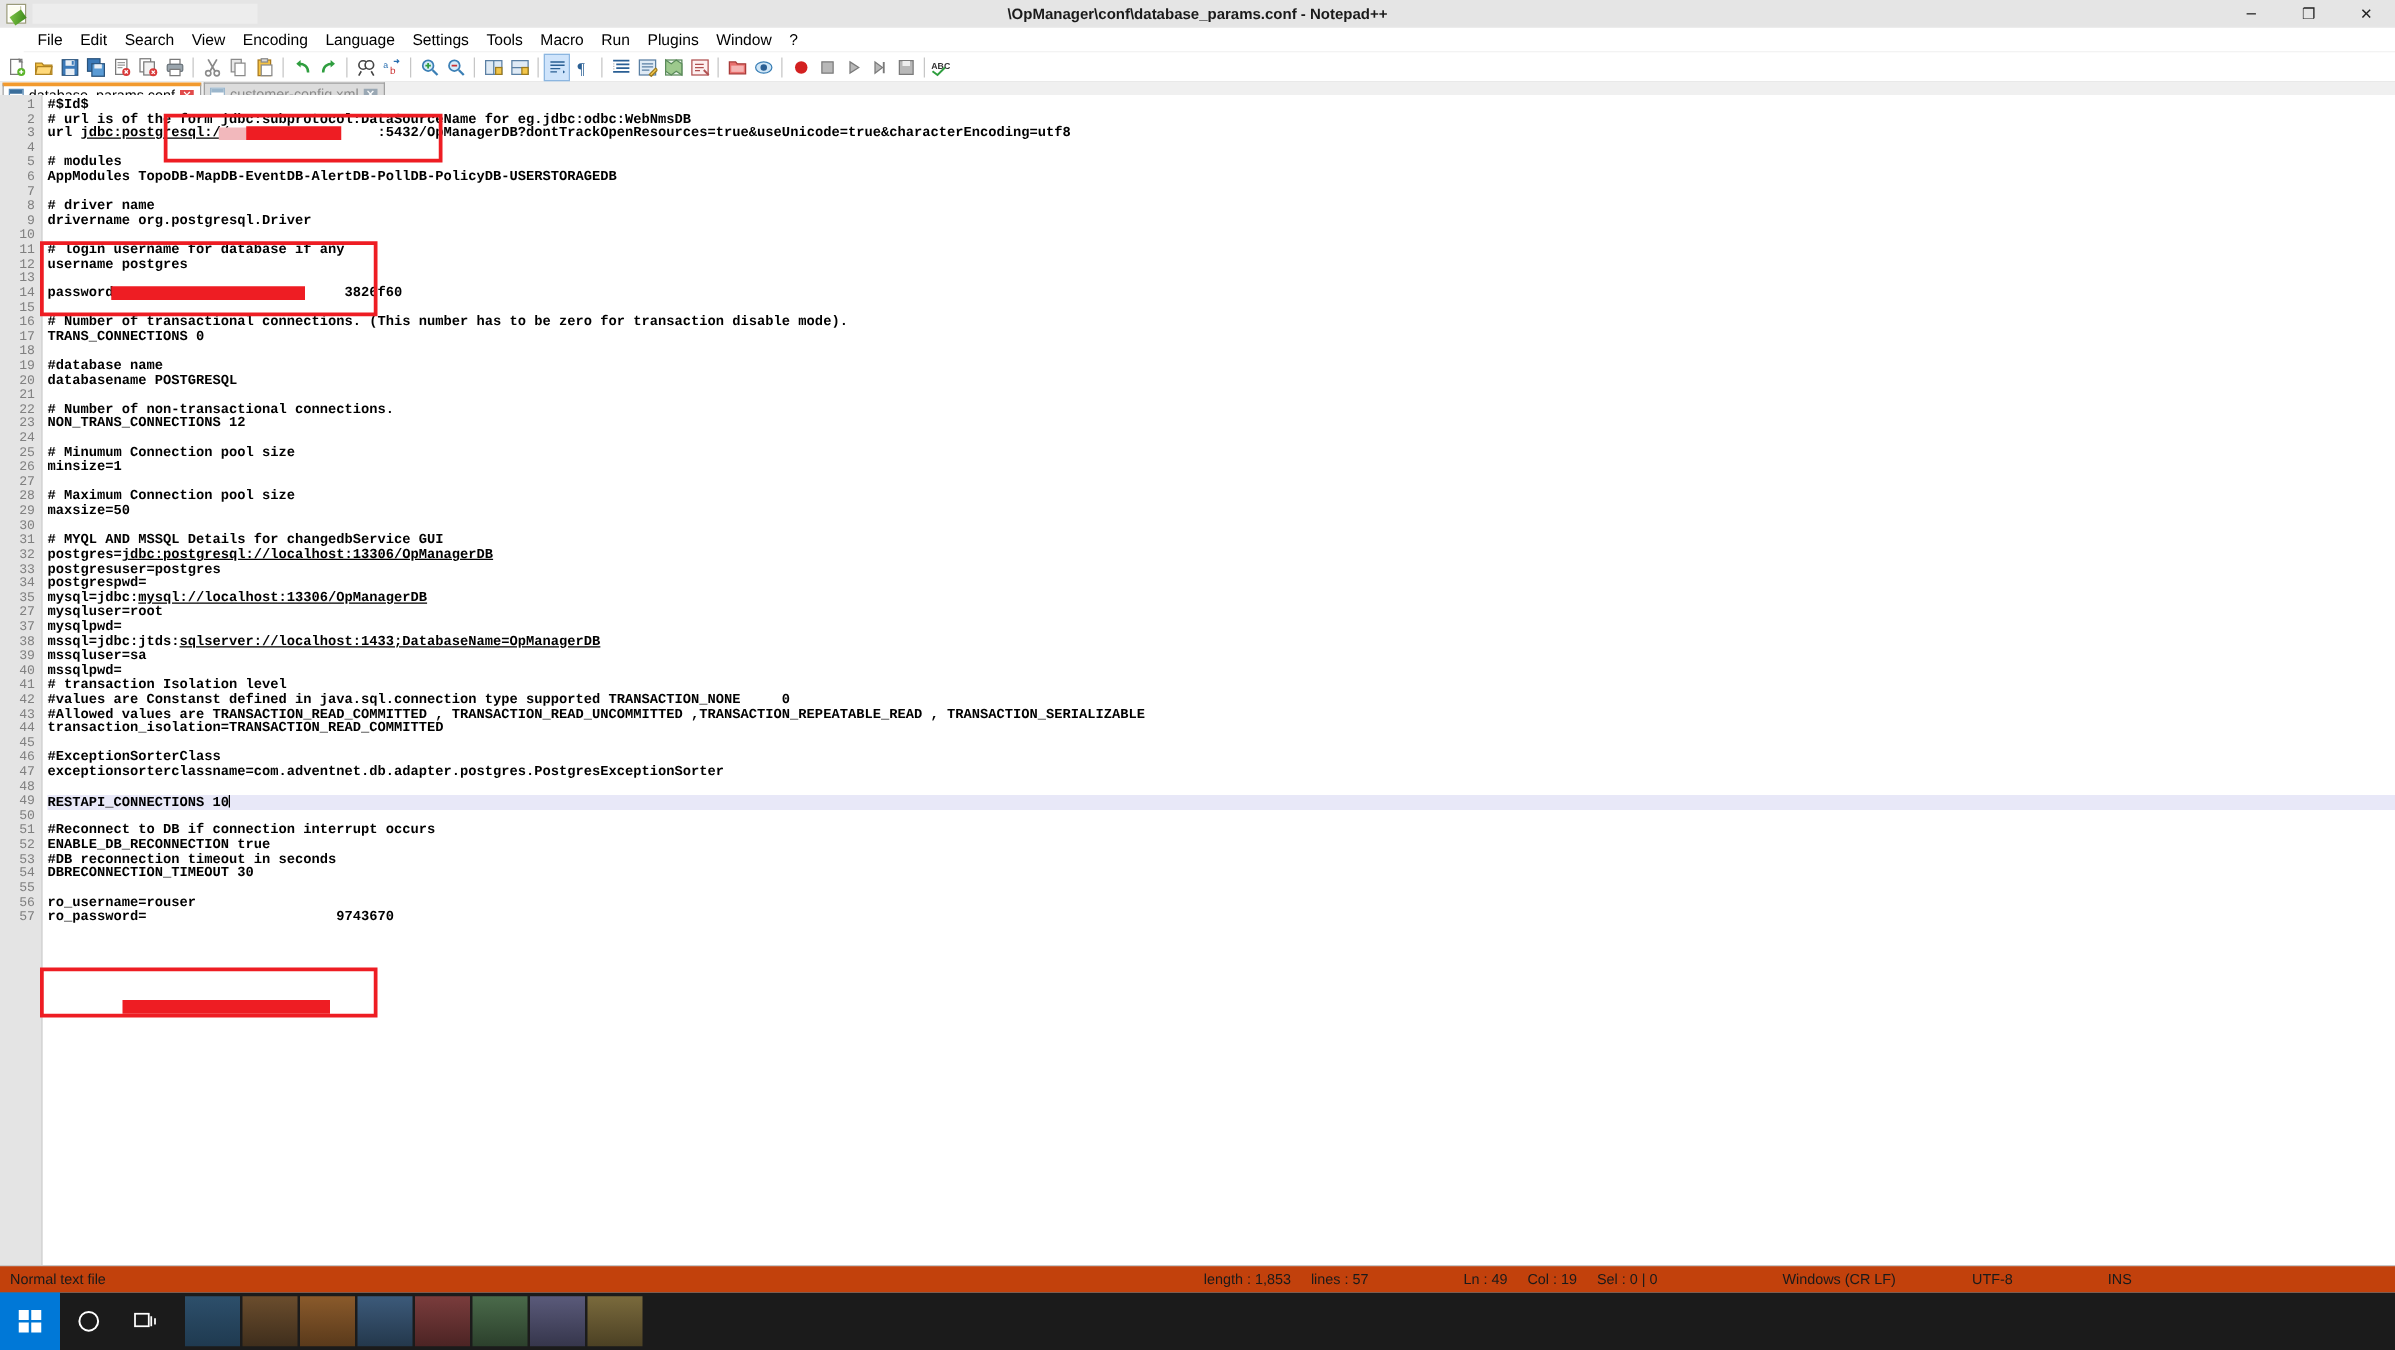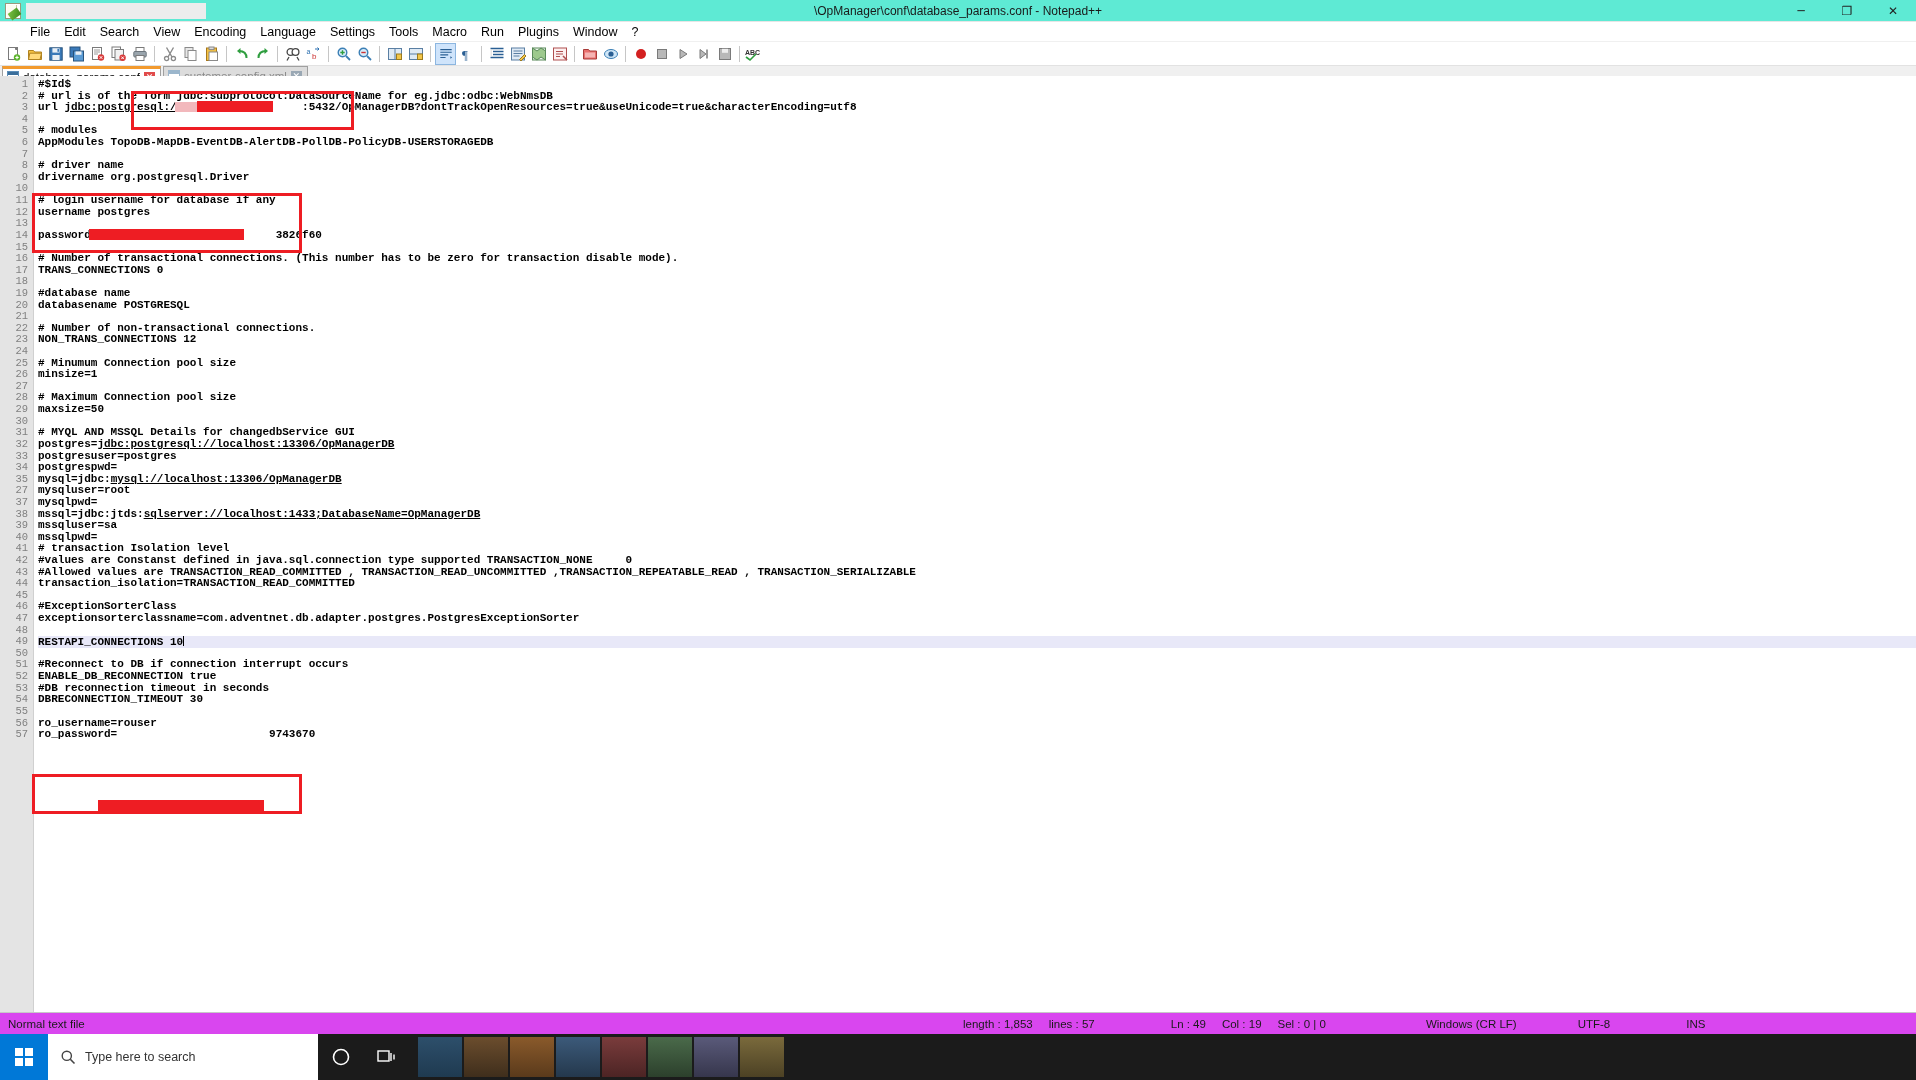--- a/index.html
+++ b/index.html
@@ -8,22 +8,22 @@
     width: 1916px; height: 1080px;
     overflow: hidden;
     background: #ffffff;
     font-family: "Liberation Sans", sans-serif;
   }
 
   
   #app { position: relative; width: 1916px; height: 1080px; background: #ffffff; }
 
   #titlebar {
-    height: 22px; background: #5eead4; border-bottom: 1px solid #e6e6e6;
-    display: flex; align-items: center; position: relative;
+    height: 22px; background: #e5e5e5; border-bottom: 1px solid #e6e6e6;
+    display: flex; align-items: center; position: relative; font-weight: bold;
   }
   #app-icon {
     width: 16px; height: 16px; margin-left: 5px; margin-right: 4px;
     background: #ffffff; border: 1px solid #9a9a7a; position: relative; flex: none;
   }
   #app-icon::before {
     content: ""; position: absolute; left: 1px; top: 1px; width: 9px; height: 12px;
     background: #fdfdf0; border-right: 1px solid #c8c8a8;
   }
   #app-icon::after {
@@ -124,21 +124,21 @@
   .redact-red  { position: absolute; background: #ee1d23; }
 
   
   .annot-box {
     position: absolute; border: 3px solid #ee1d23; pointer-events: none;
   }
 
   
   #statusbar {
     position: absolute; left: 0; right: 0; bottom: 46px; height: 22px;
-    background: #d946ef; border-top: 1px solid #c8c8c8;
+    background: #c2410c; border-top: 1px solid #c8c8c8;
     display: flex; align-items: center; font-size: 11.5px; color: #1a1a1a;
   }
   .sb-cell { padding: 0 8px; height: 22px; line-height: 22px; white-space: nowrap; }
 
   
   #taskbar {
     position: absolute; left: 0; right: 0; bottom: 0; height: 46px;
     background: #1b1b1b; display: flex; align-items: center;
   }
   #start-btn {
@@ -521,27 +521,20 @@
 
   <div id="taskbar">
     <div id="start-btn">
       <span class="win-logo">
           <i></i>
           <i></i>
           <i></i>
           <i></i>
         </span>
     </div>
-    <div id="search-box">
-      <svg class="svgicon" width="16" height="16" viewBox="0 0 16 16">
-        <circle cx="6.8" cy="6.8" r="4.6" fill="none" stroke="#444" stroke-width="1.4"></circle>
-        <path d="M10.3 10.3L14.5 14.5" stroke="#444" stroke-width="1.6"></path>
-      </svg>
-      <span class="sp">Type here to search</span>
-    </div>
     <div id="cortana-btn">
       <svg class="svgicon" width="20" height="20" viewBox="0 0 20 20">
         <circle cx="10" cy="10" r="7.5" fill="none" stroke="#ffffff" stroke-width="1.6"></circle>
       </svg>
     </div>
     <div id="taskview-btn">
       <svg class="svgicon" width="20" height="18" viewBox="0 0 20 18">
         <rect x="1" y="3" width="11" height="10" fill="none" stroke="#ffffff" stroke-width="1.4"></rect>
         <path d="M14 5v8M17 6.5v5" stroke="#ffffff" stroke-width="1.4"></path>
       </svg>

